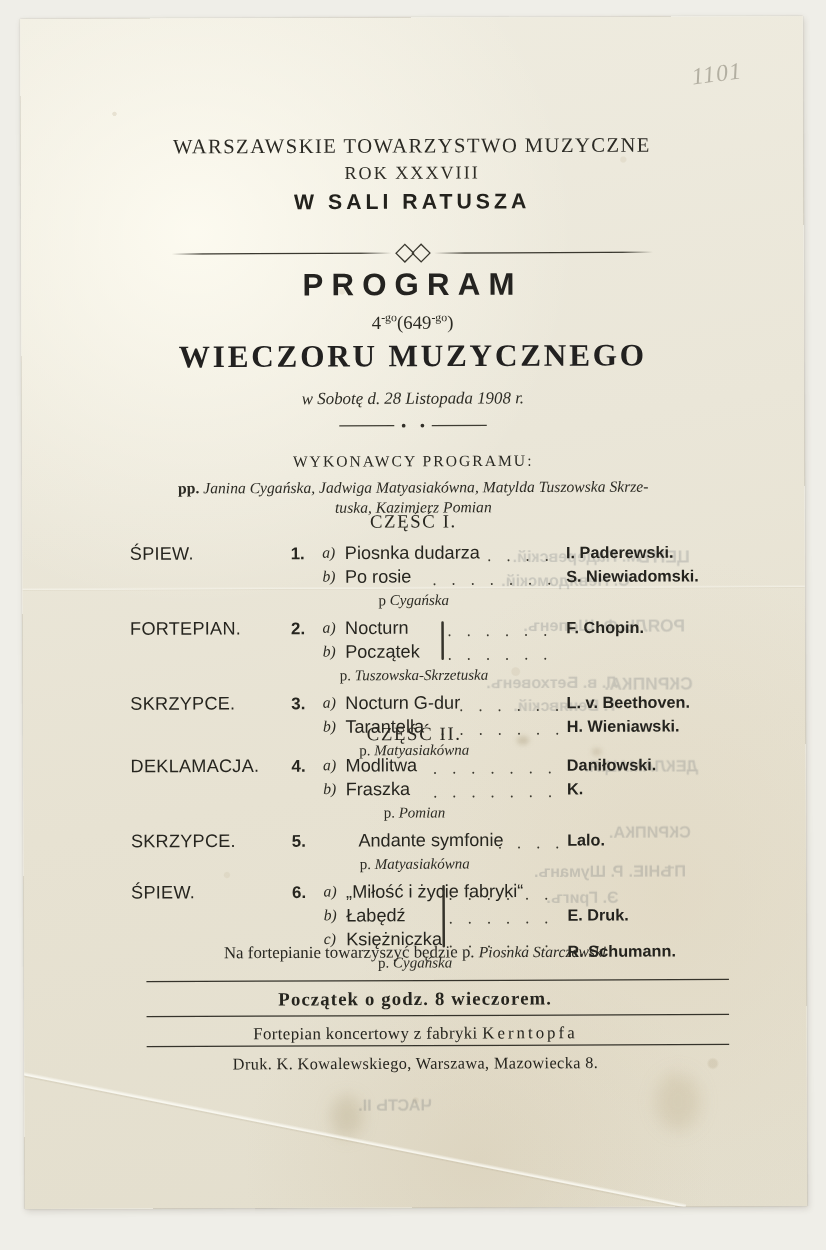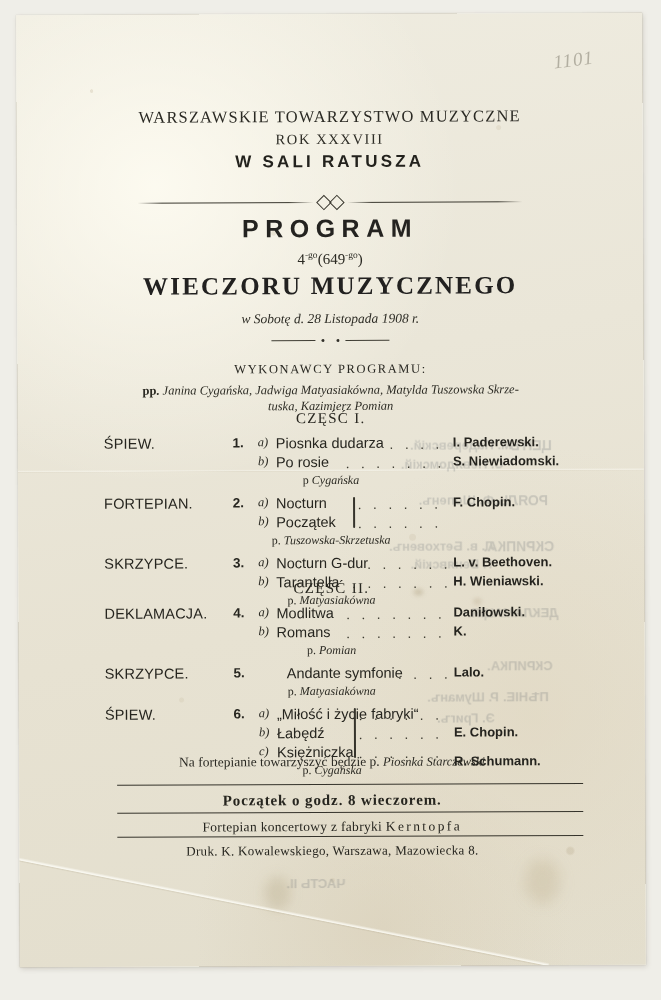--- a/index.html
+++ b/index.html
@@ -439,21 +439,21 @@
           <div class="row" style="top: 591px;">
             <div class="r-inst">DEKLAMACJA.</div>
             <div class="r-num">4.</div>
             <div class="r-sub">a)</div>
             <div class="r-title">Modlitwa</div>
             <div class="r-dots" style="left: 328px; width: 102px; top: 2px;">. . . . . . . . . . . . . . . . . . . .</div>
             <div class="r-comp" style="top: 0px;">Daniłowski.</div>
           </div>
           <div class="row" style="top: 610px;">
             <div class="r-sub">b)</div>
-            <div class="r-title">Romans</div>
+            <div class="r-title">Fraszka</div>
             <div class="r-dots" style="left: 328px; width: 102px; top: 2px;">. . . . . . . . . . . . . . . . . . . .</div>
             <div class="r-comp" style="top: 0px;">K.</div>
           </div>
           <div class="r-perf" style="top: 629px;"><span class="pmark">p. </span><i>Pomian</i></div>
           <div class="row" style="top: 651px;">
             <div class="r-inst">SKRZYPCE.</div>
             <div class="r-num">5.</div>
             <div class="r-title" style="left: 268px;">Andante symfonie</div>
             <div class="r-dots" style="left: 379.6px; width: 50.4px; top: 2px;">. . . . . . . . . . . . . . . . . . . .</div>
             <div class="r-comp" style="top: 0px;">Lalo.</div>
@@ -464,21 +464,21 @@
             <div class="r-num">6.</div>
             <div class="r-sub">a)</div>
             <div class="r-title">„Miłość i życie fabryki“</div>
             <div class="r-dots" style="left: 340px; width: 90px; top: 2px;">. . . . . . . . . . . . . . . . . . . .</div>
             <div class="r-comp" style="top: 0px; margin-top: 48px;">R. Schumann.</div>
           </div>
           <div class="row" style="top: 711px;">
             <div class="r-sub">b)</div>
             <div class="r-title">Łabędź</div>
             <div class="r-dots" style="left: 340px; width: 90px; top: 2px;">. . . . . . . . . . . . . . . . . . . .</div>
-            <div class="r-comp" style="top: 0px;">E. Chopin.</div>
+            <div class="r-comp" style="top: 0px;">E. Druk.</div>
           </div>
           <div class="row" style="top: 730px;">
             <div class="r-sub">c)</div>
             <div class="r-title">Księżniczka</div>
             <div class="r-dots" style="left: 340px; width: 90px; top: 2px;">. . . . . . . . . . . . . . . . . . . .</div>
           </div>
           <div class="brace" style="left: 335px; top: 694px; height: 50px;"></div>
           <div class="r-perf" style="top: 749px;"><span class="pmark">p. </span><i>Cygańska</i></div>
         </div>
 

